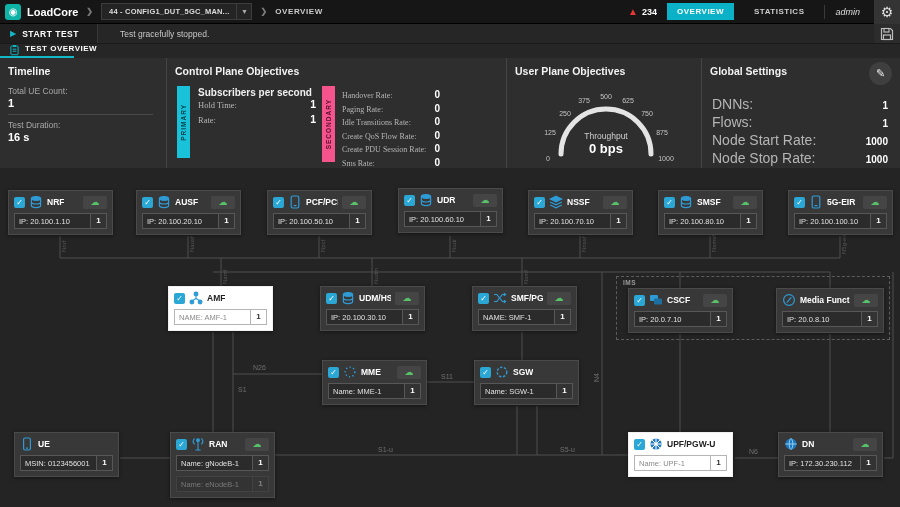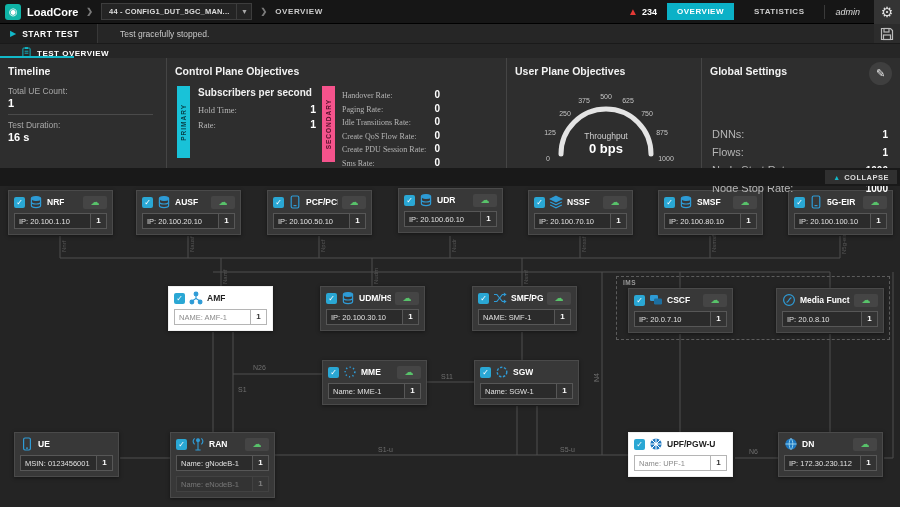--- a/index.html
+++ b/index.html
@@ -35,56 +35,56 @@
              display:flex; align-items:center; border-bottom:1px solid #1a1a1a; z-index:5;}
   .start-btn { width:98px; height:100%; background:#1f1f1f; border-right:1px solid #383838;
                display:flex; align-items:center; gap:6px; padding-left:10px; }
   .start-btn .play { color:#12b8c8; font-size:8px; }
   .start-btn .lbl { font-size:8.5px; font-weight:bold; color:#fff; letter-spacing:.5px; }
   .tool-status { font-size:8.5px; color:#c8c8c8; margin-left:22px; }
   .save-box { margin-left:auto; width:26px; height:100%; display:flex; align-items:center; justify-content:center; background:#2c2c2c;}
 
   
   .tabbar { position:absolute; left:0; top:44px; width:900px; height:14px; background:#262626; z-index:5;}
-  .tab-item { position:absolute; left:16px; top:0; height:14px; display:flex; align-items:flex-end; gap:5px; padding:0 6px 0 5px;}
+  .tab-item { position:absolute; left:4px; top:0; height:14px; display:flex; align-items:flex-start; gap:5px; padding:0 6px 0 5px;}
   .tab-item .tab-lbl { font-size:8px; font-weight:bold; color:#fff; letter-spacing:.5px; }
   .tab-underline { position:absolute; left:0; bottom:0; width:74px; height:2px; background:#12b8c8; }
 
   
   .panels { position:absolute; left:0; top:58px; width:900px; height:110px; background:#2e2e2e; display:flex; z-index:5;}
   .panel { position:relative; height:100%; border-right:1px solid #454545;padding-left:29px; }
   .p-timeline { width:167px; } .p-cp { width:340px; } .p-up { width:195px; } .p-gs { width:198px; border-right:none; }
   .p-title { position:absolute; left:8px; top:7px; font-size:10.5px; font-weight:bold; color:#f2f2f2; }
   .tl-lbl { position:absolute; left:8px; font-size:8.5px; color:#a8a8a8; }
   .tl-val { position:absolute; left:8px; font-size:11px; font-weight:bold; color:#fff; }
   .tl-hr { position:absolute; left:8px; top:56px; width:145px; border-top:1px solid #4a4a4a; }
 
   .vbar { position:absolute; width:13px; display:flex; align-items:center; justify-content:center; }
   .vbar span { writing-mode:vertical-rl; transform:rotate(180deg); font-size:6.5px; font-weight:bold; letter-spacing:1px; }
   .vbar.primary { left:10px; top:28px; height:72px; background:#19c2d8; color:#083c44; }
   .vbar.secondary { left:155px; top:28px; height:76px; background:#f5538c; color:#55102c; }
   .cp-prim { position:absolute; left:31px; top:29px; width:118px; }
-  .cp-prim .cp-head { font-size:10px; font-weight:bold; color:#f0f0f0; margin-bottom:5px; white-space:nowrap;}
+  .cp-prim .cp-head { font-size:10px; font-weight:bold; color:#f0f0f0; white-space:nowrap;}
   .cp-row { display:flex; justify-content:space-between; align-items:baseline; margin-bottom:3px; white-space:nowrap;}
   .cp-row .l { font-size:8.5px; color:#b5b5b5;font-family:Liberation Serif, serif; }
   .cp-row .v { font-size:10.5px; font-weight:bold; color:#fff; }
   .cp-sec { position:absolute; left:175px; top:31px; width:98px; }
   .cp-sec .cp-row { margin-bottom:2.5px; }
   .cp-sec .cp-row .l { font-size:8px; }
   .cp-sec .cp-row .v { font-size:10px; }
 
   .gauge { position:absolute; left:14px; top:18px; width:170px; height:90px; }
   .gauge svg { position:absolute; left:0; top:0; }
   .gtick { position:absolute; transform:translate(-50%,-50%); font-size:7px; color:#c4c4c4; }
   .gcenter { position:absolute; left:85px; text-align:center; transform:translateX(-50%); white-space:nowrap;}
   .gc-lbl { font-size:8.5px; color:#cfcfcf; }
   .gc-val { font-size:13px; font-weight:bold; color:#fff; }
 
   .gs-row { position:absolute; left:10px; width:176px; display:flex; justify-content:space-between; align-items:baseline;}
-  .gs-row .l { font-size:11px; color:#b5b5b5;margin-top:32px; }
+  .gs-row .l { font-size:14px; color:#b5b5b5; }
   .gs-row .v { font-size:10px; font-weight:bold; color:#fff; }
   .edit-btn { position:absolute; right:8px; top:4px; width:23px; height:23px; border-radius:50%;
               background:#3f3f3f; color:#e8e8e8; font-size:11px; display:flex; align-items:center; justify-content:center;}
 
   
   .collapsebar { position:absolute; left:0; top:168px; width:900px; height:18px; background:#191919; z-index:5;}
   .collapse-btn { position:absolute; right:3px; top:2px; height:14px; background:#303030; display:flex;
                   align-items:center; gap:4px; padding:0 8px; }
   .collapse-btn .chev { color:#12b8c8; font-size:7px; }
   .collapse-btn .clbl { font-size:7.5px; font-weight:bold; color:#ddd; letter-spacing:.5px; }
@@ -336,26 +336,20 @@
         <span class="l">Node Start Rate:</span>
         <span class="v">1000</span>
       </div>
       <div class="gs-row" style="top:92px">
         <span class="l">Node Stop Rate:</span>
         <span class="v">1000</span>
       </div>
     </div>
   </div>
 
-  <div class="collapsebar">
-    <span class="collapse-btn">
-      <span class="chev">▲</span>
-      <span class="clbl">COLLAPSE</span>
-    </span>
-  </div>
 
   <div class="canvas">
 
     <svg class="wires" width="900" height="321">
 
       <line x1="60" y1="50" x2="60" y2="72"></line>
         <line x1="188" y1="50" x2="188" y2="72"></line>
       <line x1="319" y1="50" x2="319" y2="72"></line>
         <line x1="450" y1="50" x2="450" y2="72"></line>
       <line x1="580" y1="50" x2="580" y2="72"></line>

